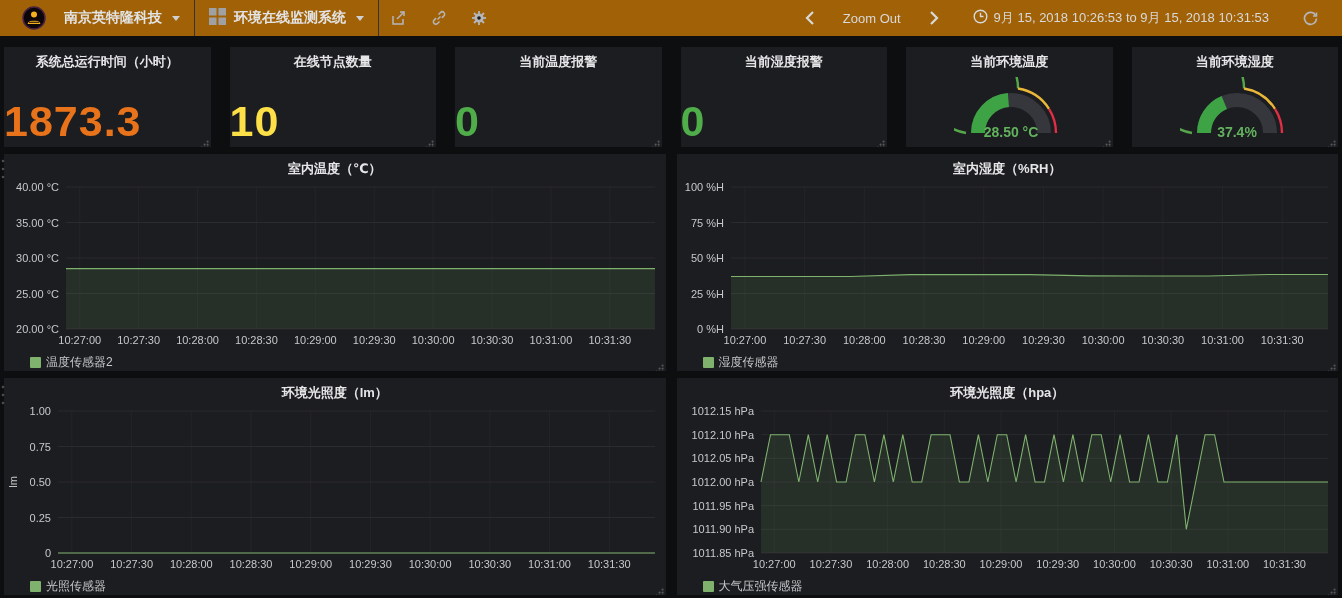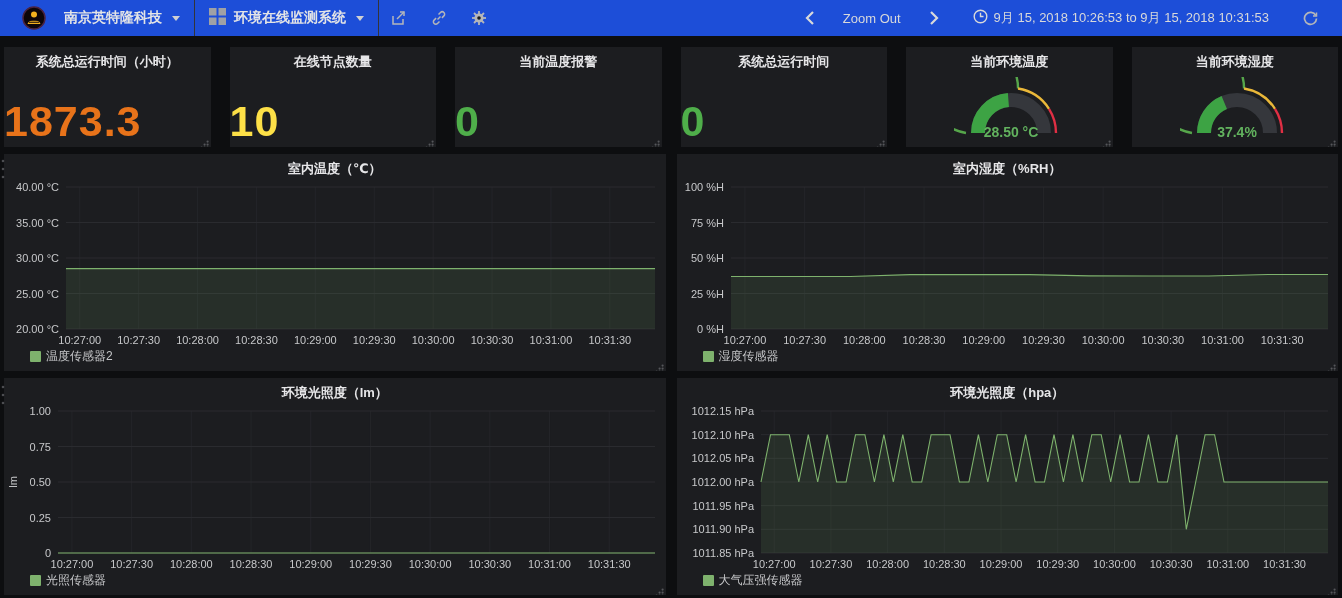--- a/index.html
+++ b/index.html
@@ -4,21 +4,21 @@
 <style>
   * { box-sizing: border-box; margin: 0; padding: 0; }
   html,body { width:1342px; height:598px; overflow:hidden; }
   body {
     background:#0d0e10;
     font-family:"Liberation Sans","DejaVu Sans",sans-serif;
     color:#d8d9da;
     position:relative;
   }
   
-  .navbar { height:36px; background:#1d4ed8; display:flex; align-items:center;
+  .navbar { height:36px; background:#a16207; display:flex; align-items:center;
             padding:0 12px 0 8px; }
   .nav-left { display:flex; align-items:center; height:100%; }
   .nav-section { display:flex; align-items:center; gap:8px; height:100%;
                  padding:0 14px; cursor:pointer; }
   .nav-section.bordered { border-right:1px solid #333438; }
   .logo-wrap { display:flex; align-items:center; padding-right:10px; }
   .org-label, .dash-title { font-size:14px; font-weight:bold; color:#e3e4e6; white-space:nowrap; }
   .caret { width:0; height:0; border-left:4px solid transparent; border-right:4px solid transparent;
            border-top:5px solid #cfd0d2; display:inline-block; margin-left:2px; }
   .icon-btn { display:flex; align-items:center; justify-content:center;
@@ -33,21 +33,21 @@
   .row1 { display:grid; grid-template-columns:repeat(6,1fr); gap:19px; height:100px; }
   .row2 { display:grid; grid-template-columns:1fr 1fr; gap:11px; height:217px; }
   .panel { background:#1c1d20; position:relative; overflow:hidden; }
   .panel-title { font-size:13px; font-weight:bold; color:#e6e6e8; text-align:center;
                  padding-top:6px; height:24px; cursor:pointer; white-space:nowrap; }
   .stat-value { position:absolute; left:0; right:0; top:50px; text-align:left;
                 font-size:43px; font-weight:bold; letter-spacing:1px; }
   .gauge-wrap { position:absolute; left:4px; right:0; top:30px; display:flex; justify-content:center; }
   .gauge-val { font-size:14px; font-weight:bold; fill:#62b25e; }
   .chart-area { position:absolute; top:24px; left:2px; right:4px; bottom:22px; }
-  .legend { position:absolute; left:26px; bottom:6px; display:flex; gap:14px;
+  .legend { position:absolute; left:26px; bottom:0; display:flex; gap:14px;
             font-size:12px; color:#c7c8ca; }
   .legend-item { display:flex; align-items:center; cursor:pointer; white-space:nowrap; }
   .legend-item .dash { width:11px; height:3px; display:inline-block; margin-right:5px; border-radius:1px; }
   .corner { position:absolute; right:2px; bottom:2px; width:10px; height:10px; cursor:nwse-resize; }
   .tick { fill:#c7c8ca; font-size:11px; font-family:"Liberation Sans","DejaVu Sans",sans-serif; }
   .edge-handle { position:absolute; left:0; width:6px; height:34px; z-index:5; cursor:pointer; }
 </style>
 </head>
 <body>
 
@@ -184,21 +184,21 @@
               <circle cx="8.6" cy="2.6" r="1.1"></circle>
               <circle cx="8.6" cy="5.6" r="1.1"></circle>
               <circle cx="8.6" cy="8.6" r="1.1"></circle>
               <circle cx="5.6" cy="5.6" r="1.1"></circle>
               <circle cx="5.6" cy="8.6" r="1.1"></circle>
               <circle cx="2.6" cy="8.6" r="1.1"></circle>
             </g>
           </svg></div>
       </div>
       <div class="panel">
-        <div class="panel-title">系统总运行时间</div>
+        <div class="panel-title">当前湿度报警</div>
         <div class="stat-value" style="color:#4fae4a">0</div>
         <div class="corner"><svg width="10" height="10">
             <g fill="#55565a">
               <circle cx="8.6" cy="2.6" r="1.1"></circle>
               <circle cx="8.6" cy="5.6" r="1.1"></circle>
               <circle cx="8.6" cy="8.6" r="1.1"></circle>
               <circle cx="5.6" cy="5.6" r="1.1"></circle>
               <circle cx="5.6" cy="8.6" r="1.1"></circle>
               <circle cx="2.6" cy="8.6" r="1.1"></circle>
             </g>

